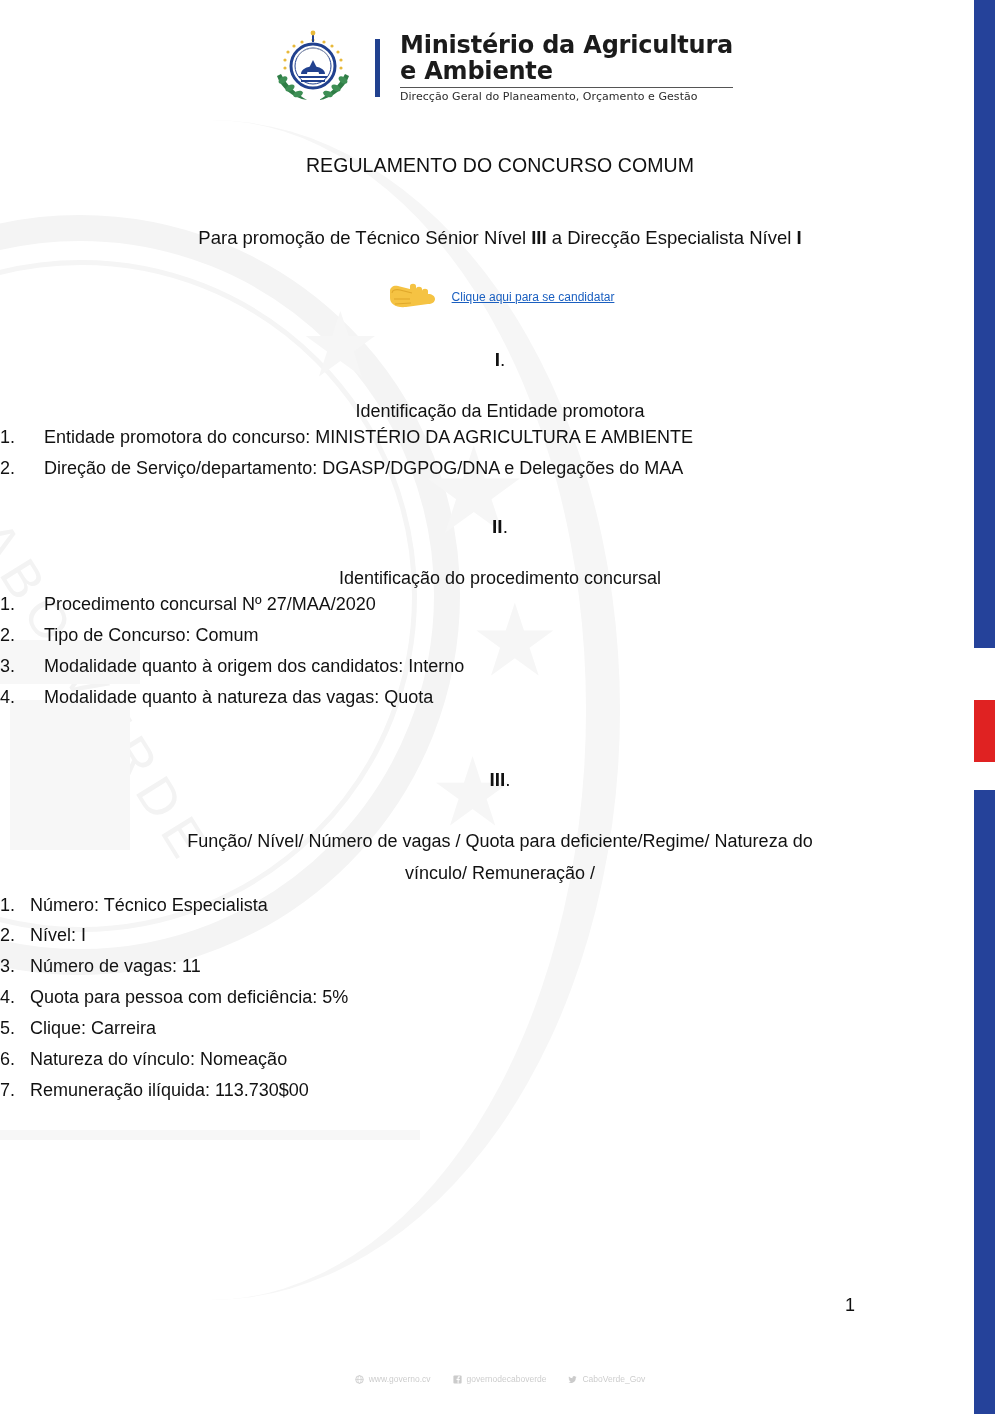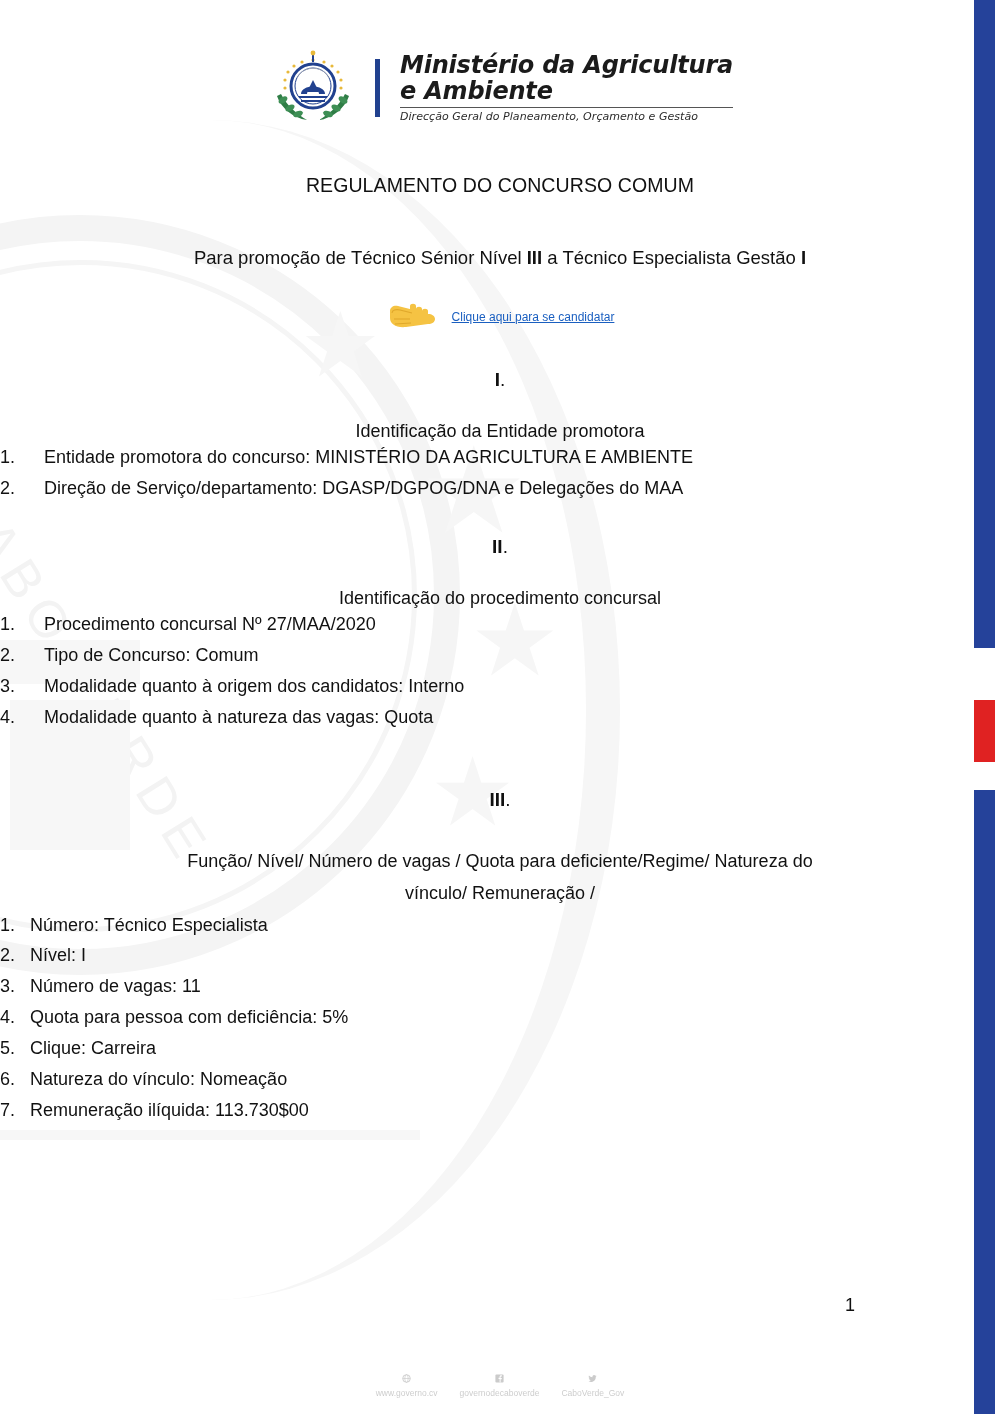--- a/index.html
+++ b/index.html
@@ -101,22 +101,21 @@
     z-index: 2;
     width: 1000px;
   }
 
   
   .masthead {
     display: flex;
     align-items: center;
     justify-content: center;
     gap: 14px;
-    padding-top: 50px;
-    font-style: italic;
+    padding-top: 30px;
   }
   .emblem {
     position: relative;
     width: 92px;
     height: 76px;
     flex: 0 0 auto;
   }
   .emblem svg { display: block; }
   .logo-divider {
     width: 5px;
@@ -243,21 +242,20 @@
     z-index: 2;
     opacity: 0.30;
   }
   .foot-item {
     display: flex;
     align-items: center;
     gap: 5px;
     font-size: 8.5px;
     color: #555;
     font-family: "Liberation Sans", sans-serif;
-    flex-direction: column;
   }
   .foot-ico { width: 9px; height: 9px; flex: 0 0 auto; }
 </style>
 </head>
 <body>
 
 <div class="watermark-layer">
   <div class="wm-swoosh"></div>
   <div class="wm-seal"></div>
   <div class="wm-seal2"></div>
@@ -323,21 +321,21 @@
     <div class="logo-divider"></div>
     <div class="logo-text">
       <div class="logo-line1">Ministério da Agricultura</div>
       <div class="logo-line2">e Ambiente</div>
       <div class="logo-sub">Direcção Geral do Planeamento, Orçamento e Gestão</div>
     </div>
   </div>
 
   <div class="doc-title">REGULAMENTO DO CONCURSO COMUM</div>
 
-  <div class="doc-subtitle"><span>Para promoção de Técnico Sénior Nível </span><b>III</b><span> a Técnico Especialista Gestão </span><b>I</b></div>
+  <div class="doc-subtitle"><span>Para promoção de Técnico Sénior Nível </span><b>III</b><span> a Direcção Especialista Nível </span><b>I</b></div>
 
   <div class="apply-row">
     <span class="hand-icon">
       <svg viewBox="0 0 52 40" width="52" height="40" aria-hidden="true">
         <path d="M4 14 C4 10, 8 8, 12 9 L24 12 L24 9 C24 6, 30 6, 30 9 L30 12
                  C30 9, 36 9, 36 12 L36 14 C36 11, 42 11, 42 14 L42 17
                  C46 17, 49 19, 49 22 C49 25, 46 27, 42 27 L20 30
                  C10 31, 4 27, 4 21 Z" fill="#f5c343"></path>
         <path d="M6 16 C6 13, 10 12, 14 13 L26 16" fill="none" stroke="#e0a82b" stroke-width="1.1"></path>
         <path d="M8 22 L24 22" fill="none" stroke="#e0a82b" stroke-width="1.1"></path>

